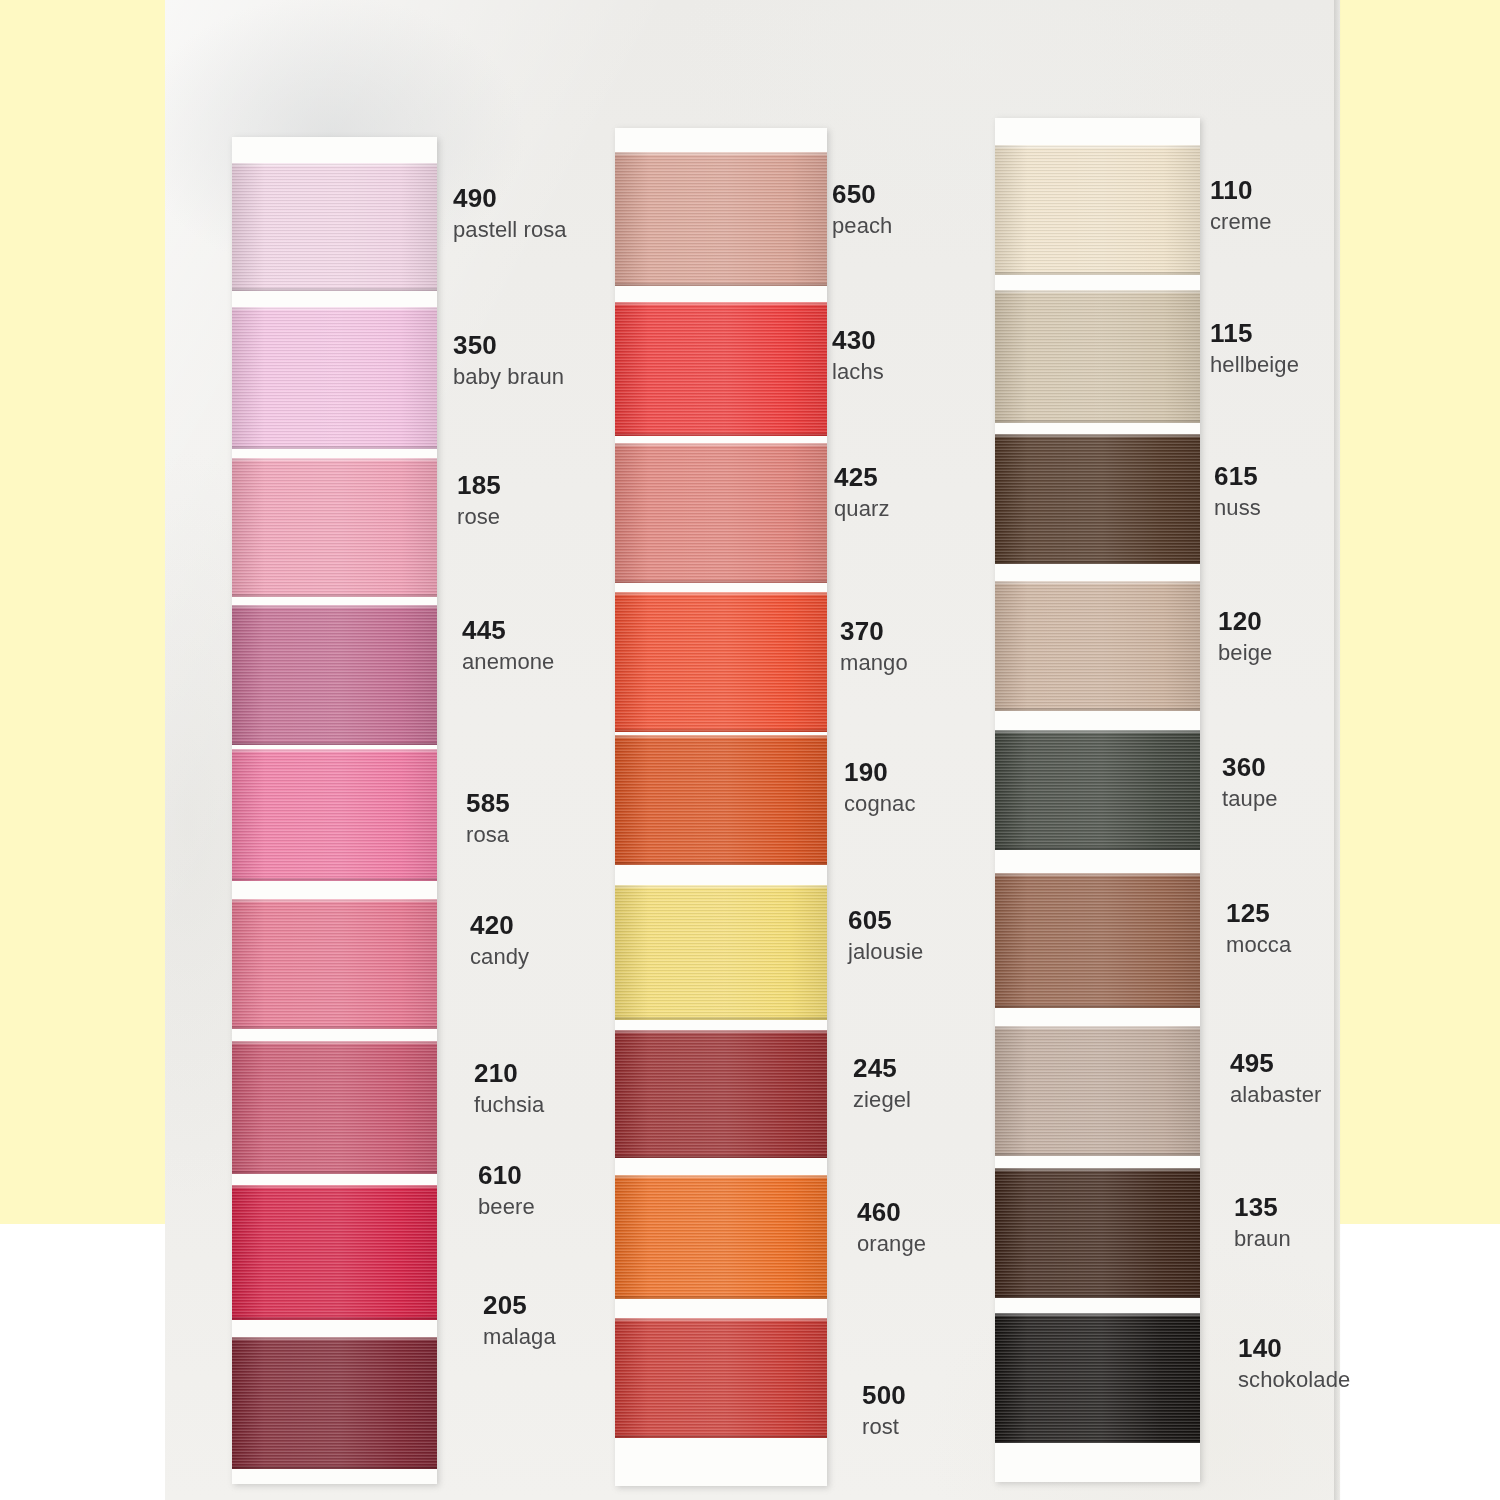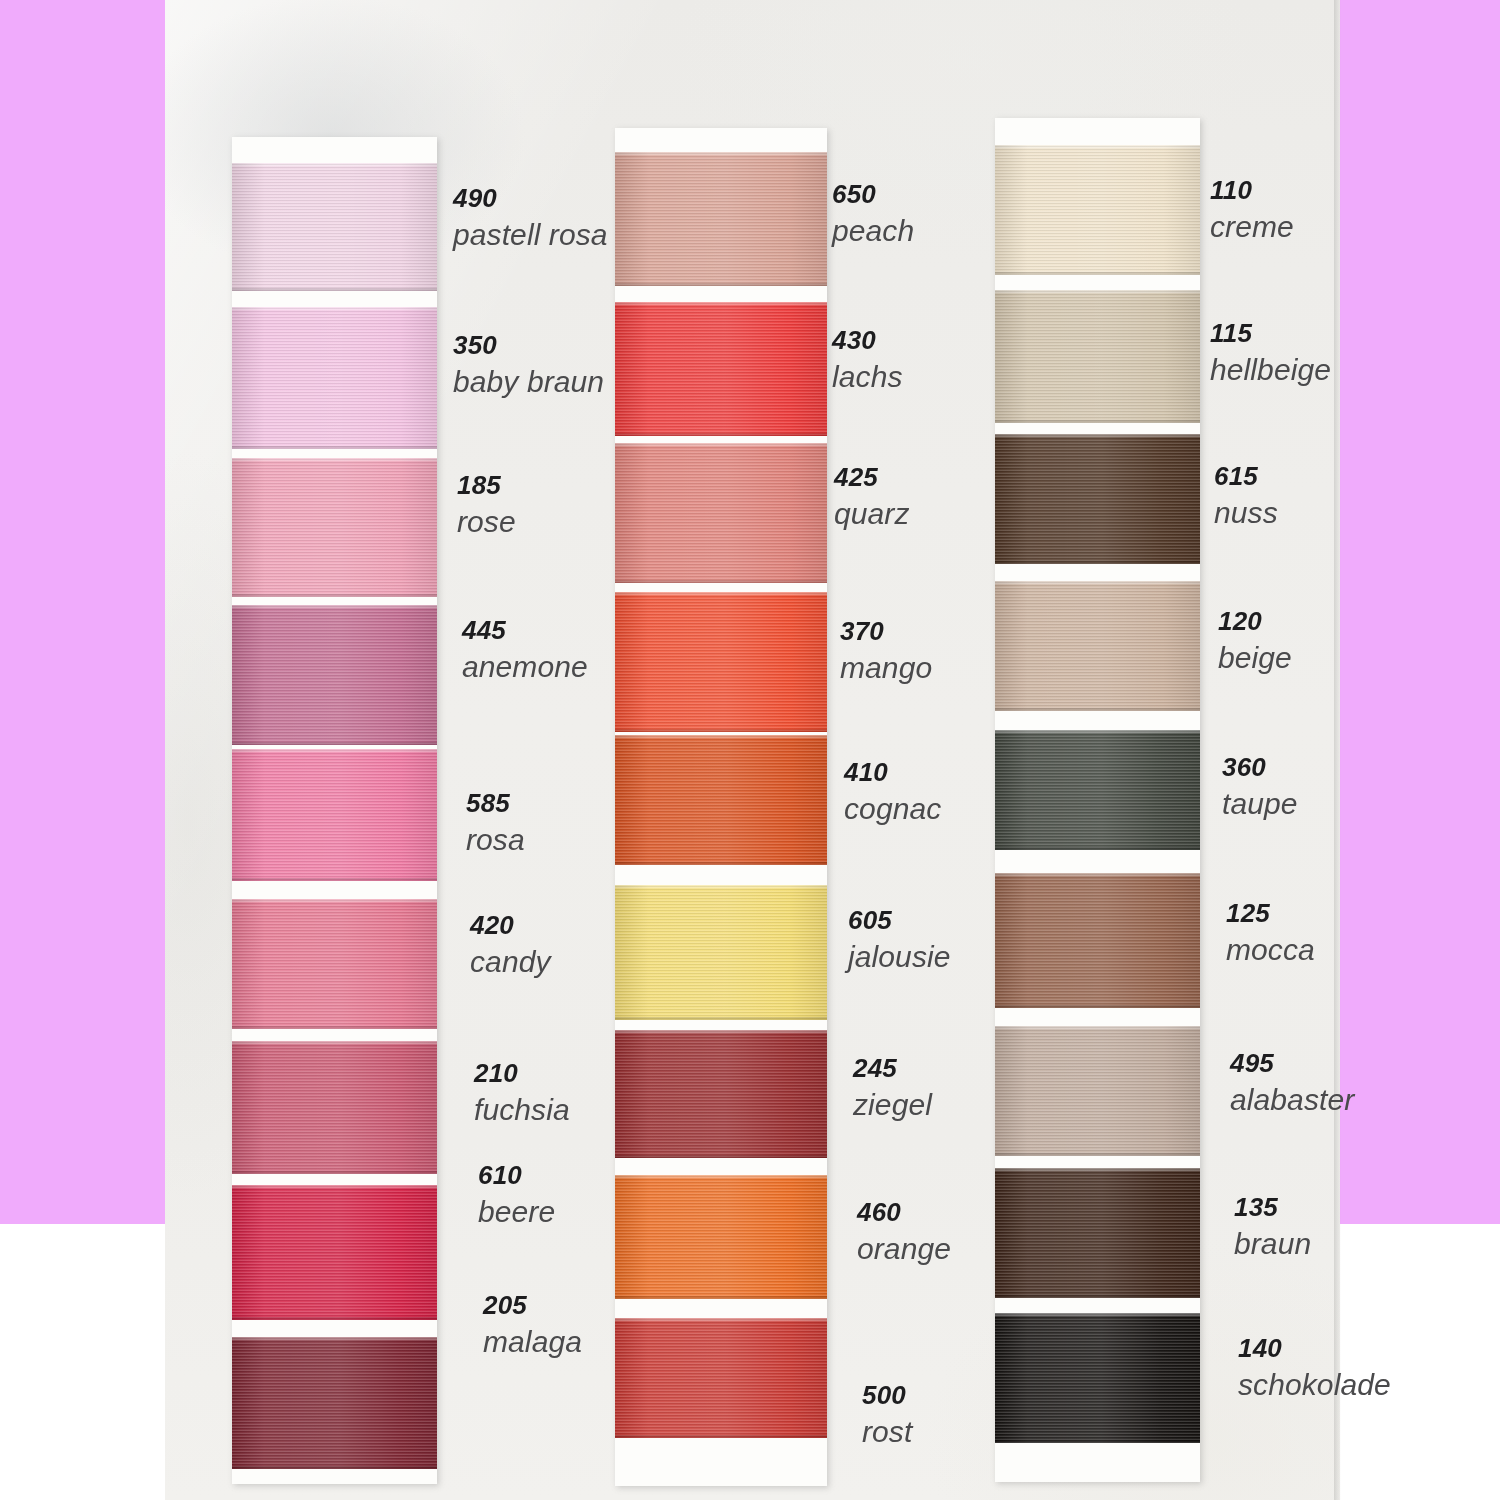--- a/index.html
+++ b/index.html
@@ -12,22 +12,21 @@
     height: 1500px;
     font-family: "Liberation Sans", sans-serif;
     overflow: hidden;
   }
 
   #page {
     position: absolute;
     left: 0; top: 0;
     width: 1500px;
     height: 1224px;
-    background: #f0abfc;
-    font-style: italic;
+    background: #fef9c3;
   }
 
   
   #sheet {
     position: absolute;
     left: 165px;
     top: 0px;
     width: 1175px;
     height: 1500px;
     background:
@@ -120,21 +119,21 @@
   }
   .label .num {
     display: block;
     font-weight: bold;
     font-size: 26px;
     color: #1d1d1f;
     letter-spacing: 0.2px;
   }
   .label .nm {
     display: block;
-    font-size: 30px;
+    font-size: 22px;
     color: #4a4a4c;
     letter-spacing: 0.1px;
     margin-top: 3px;
   }
 </style>
 </head>
 <body>
 
 <div id="page">
   <div id="sheet"></div>
@@ -261,21 +260,21 @@
         <div class="label" style="left: 225px; top: 616px;">
           <span class="num">370</span>
           <span class="nm">mango</span>
         </div>
         <div class="band" title="240 cognac" style="top: 735px; height: 130px; width: 212px; background: rgb(217, 81, 31);">
           <div class="topedge"></div>
           <div class="tex"></div>
           <div class="botedge"></div>
         </div>
         <div class="label" style="left: 229px; top: 757px;">
-          <span class="num">410</span>
+          <span class="num">190</span>
           <span class="nm">cognac</span>
         </div>
         <div class="band" title="605 jalousie" style="top: 885px; height: 135px; width: 212px; background: rgb(243, 220, 114);">
           <div class="topedge"></div>
           <div class="tex"></div>
           <div class="botedge"></div>
         </div>
         <div class="label" style="left: 233px; top: 905px;">
           <span class="num">605</span>
           <span class="nm">jalousie</span>

